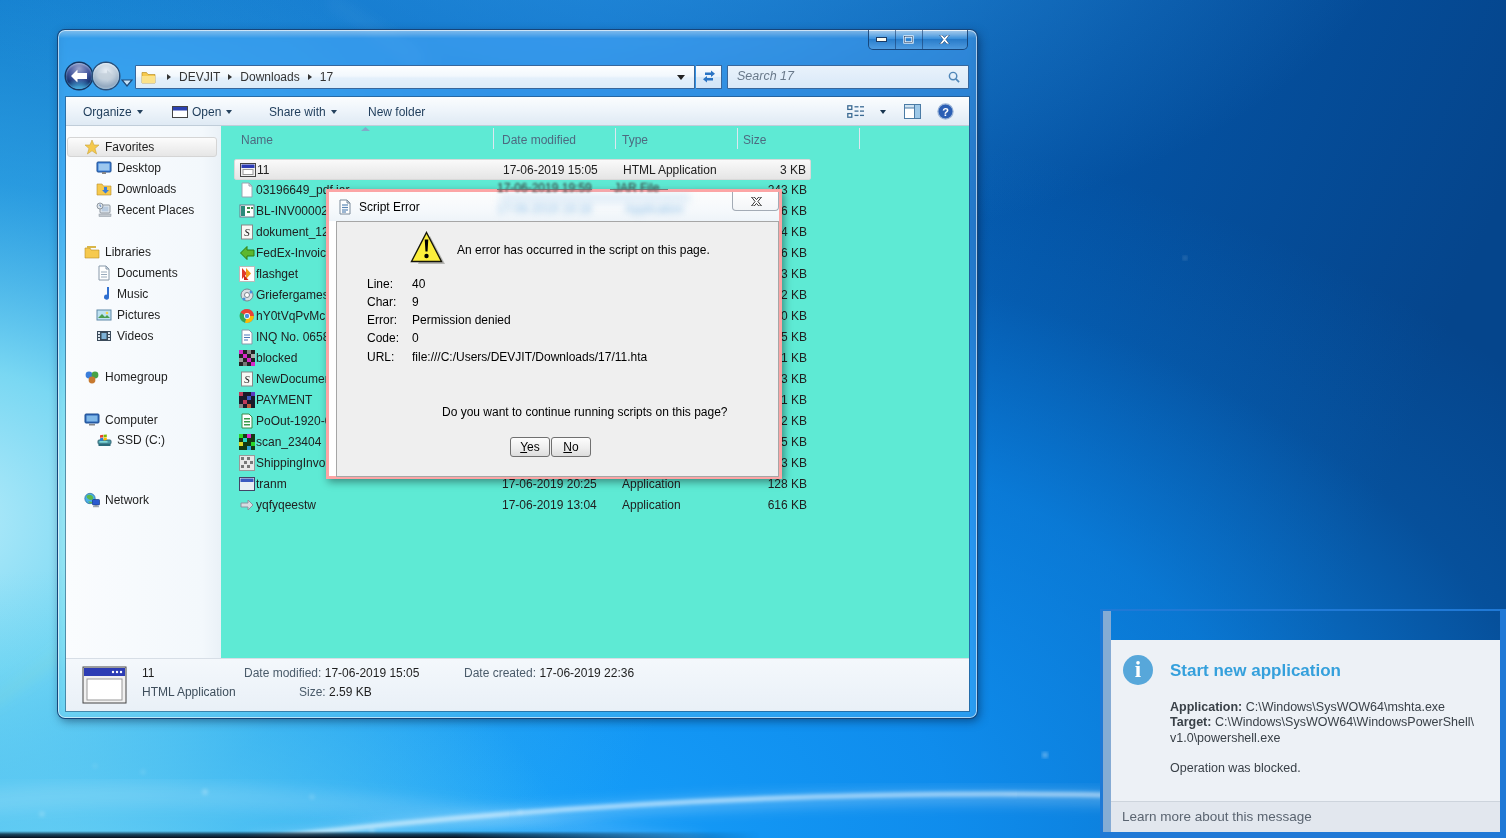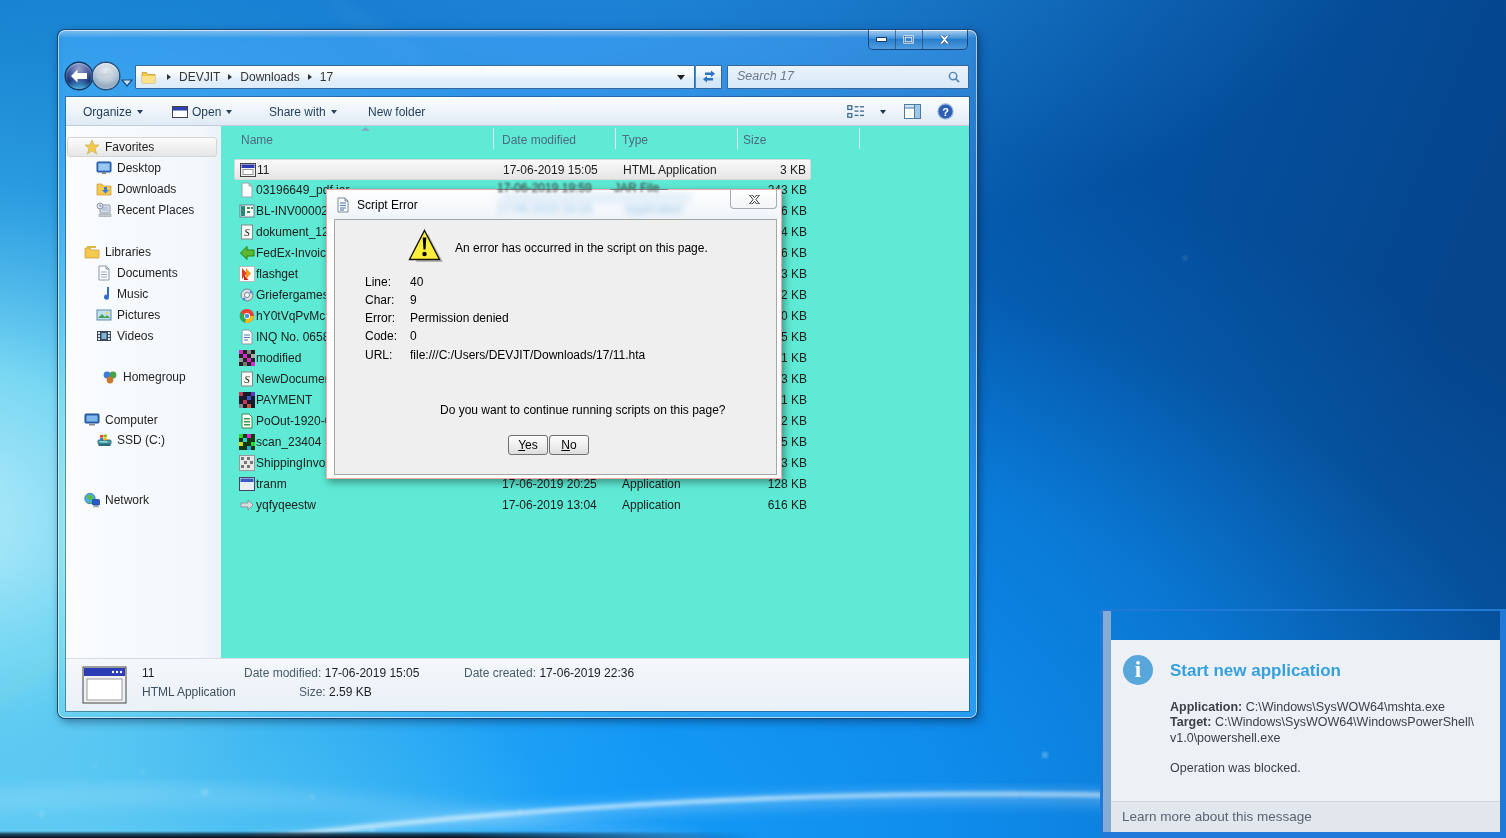--- a/index.html
+++ b/index.html
@@ -60,21 +60,21 @@
 .frow .nm { position:absolute; left:22px; top:3px; white-space:nowrap; }
 .frow .dt { position:absolute; left:268px; top:3px; }
 .frow .tp { position:absolute; left:388px; top:3px; }
 .frow .sz { position:absolute; right:4px; top:3px; }
 .frow .fic { position:absolute; left:5px; top:2px; width:16px; height:16px; }
 .sel { border:1px solid #d9d9d9; border-radius:2px; background:linear-gradient(180deg,#fafafa,#e5e5e5); }
 
 #details { position:absolute; left:0; top:561px; width:903px; height:53px; background:linear-gradient(180deg,#f4f8fc,#e9f0f7); border-top:1px solid #d7dee6; font-size:12px; color:#1e1e1e;}
 #details .lab { color:#4a5b6a; }
 
-#dlg { position:absolute; left:326px; top:189px; width:456px; height:290px; background:#fff; border:1px solid #fca5a5; box-shadow:2px 3px 8px rgba(0,0,0,.4); font-size:12px; }
+#dlg { position:absolute; left:326px; top:189px; width:456px; height:290px; background:#fff; border:3px solid #fca5a5; box-shadow:2px 3px 8px rgba(0,0,0,.4); font-size:12px; }
 #dlg-title { position:absolute; left:0; top:0; width:100%; height:29px; color:#000;
   background:linear-gradient(180deg,#fdfdfd,#f6f9fc 60%,#eef4f9); }
 #dlg-close { position:absolute; left:403px; top:0px; width:47px; height:19px; border:1px solid #a3abb5; border-top:none; border-radius:0 0 4px 4px; background:linear-gradient(180deg,#fff,#f3f5f7); }
 #dlg-body { position:absolute; left:7px; top:29px; width:443px; height:256px; background:#efefef; border:1px solid #a6a6a6; }
 #dlg .lbl { position:absolute; left:30px; }
 #dlg .val { position:absolute; left:75px; }
 .btn { position:absolute; top:215px; width:40px; height:20px; border:1px solid #707070; border-radius:3px; background:linear-gradient(180deg,#fdfdfd,#eee 55%,#ddd); text-align:center; line-height:18px; font-size:12px; }
 
 #eset { position:absolute; left:1100px; top:609px; width:406px; height:229px; }
 #eset .bl { position:absolute; left:0; top:0; width:3px; height:229px; background:#2079d6; }
@@ -325,21 +325,21 @@
                 <rect x="2" y="7" width="2" height="2"></rect>
                 <rect x="2" y="10" width="2" height="2"></rect>
                 <rect x="12" y="4" width="2" height="2"></rect>
                 <rect x="12" y="7" width="2" height="2"></rect>
                 <rect x="12" y="10" width="2" height="2"></rect>
               </g>
               <rect x="5.5" y="5" width="5" height="6" fill="#7fb3d8"></rect>
             </svg>
             <span style="position:absolute; left:51px;">Videos</span>
           </div>
-      <div class="sbrow" style="top:242px;margin-left:18px;">
+      <div class="sbrow" style="top:242px;">
             <svg class="ic" style="left:18px" viewBox="0 0 16 16">
               <circle cx="5" cy="6" r="3.4" fill="#3a7edb"></circle>
               <circle cx="11" cy="6" r="3.4" fill="#46a246"></circle>
               <circle cx="8" cy="11" r="3.4" fill="#c7792f"></circle>
             </svg>
             <span style="position:absolute; left:39px;">Homegroup</span>
           </div>
       <div class="sbrow" style="top:285px;">
             <svg class="ic" style="left:18px" viewBox="0 0 16 16">
               <rect x="1" y="2" width="14" height="9" rx="1" fill="#2e66b8" stroke="#1d4f91"></rect>
@@ -503,21 +503,21 @@
                 <rect width="16" height="16" fill="#222"></rect>
                 <rect x="0" y="0" width="4" height="4" fill="#d829c8"></rect>
                 <rect x="8" y="0" width="4" height="4" fill="#888"></rect>
                 <rect x="4" y="4" width="4" height="4" fill="#d829c8"></rect>
                 <rect x="12" y="4" width="4" height="4" fill="#aaa"></rect>
                 <rect x="0" y="8" width="4" height="4" fill="#999"></rect>
                 <rect x="8" y="8" width="4" height="4" fill="#d829c8"></rect>
                 <rect x="4" y="12" width="4" height="4" fill="#777"></rect>
                 <rect x="12" y="12" width="4" height="4" fill="#d829c8"></rect>
               </svg></span>
-    <span class="nm">modified</span>
+    <span class="nm">blocked</span>
     <span class="dt" style="">17-06-2019 15:05</span>
     <span class="tp" style="">Application</span>
     <span class="sz">1 KB</span>
   </div>
           <div class="frow" style="top:243px;">
     <span class="fic"><svg width="16" height="16" viewBox="0 0 16 16">
                 <rect x="2.5" y="1" width="11" height="14" fill="#f8f8f4" stroke="#888"></rect>
                 <text x="8" y="12" font-size="11" font-style="italic" font-family="Liberation Serif" text-anchor="middle" fill="#222">S</text>
               </svg></span>
     <span class="nm">NewDocument_19</span>

